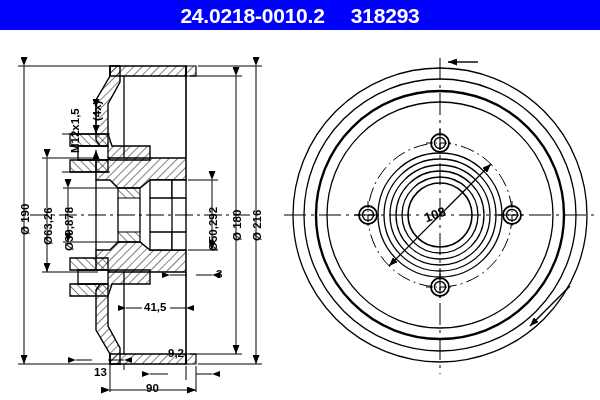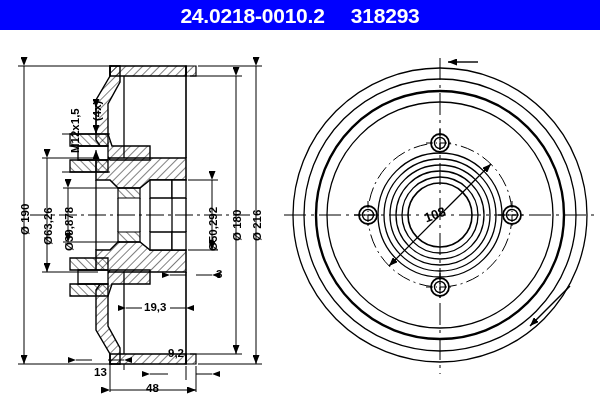--- a/index.html
+++ b/index.html
@@ -224,20 +224,20 @@
     <span class="lbl vert" style="left:43px;top:215px;">Ø63,26</span>
     <span class="lbl vert" style="left:64px;top:221px;">Ø39,878</span>
     <span class="lbl vert" style="left:70px;top:123px;">M12x1,5</span>
     <span class="lbl vert" style="left:92px;top:91px;">(4x)</span>
 
     <span class="lbl vert" style="left:208px;top:221px;">Ø50,292</span>
     <span class="lbl vert" style="left:232px;top:211px;">Ø 180</span>
     <span class="lbl vert" style="left:252px;top:211px;">Ø 216</span>
 
     <span class="lbl" style="left:216px;top:239px;">3</span>
-    <span class="lbl" style="left:144px;top:272px;">19,3</span>
+    <span class="lbl" style="left:144px;top:272px;">41,5</span>
     <span class="lbl" style="left:94px;top:324px;margin-top:13px;">13</span>
     <span class="lbl" style="left:168px;top:318px;">9,2</span>
-    <span class="lbl" style="left:146px;top:353px;">48</span>
+    <span class="lbl" style="left:146px;top:353px;">90</span>
 
     <span class="lbl" style="left:424px;top:178px;transform:rotate(-20deg);font-size:13px;">108</span>
   </div>
 </div>
 
 </body></html>

